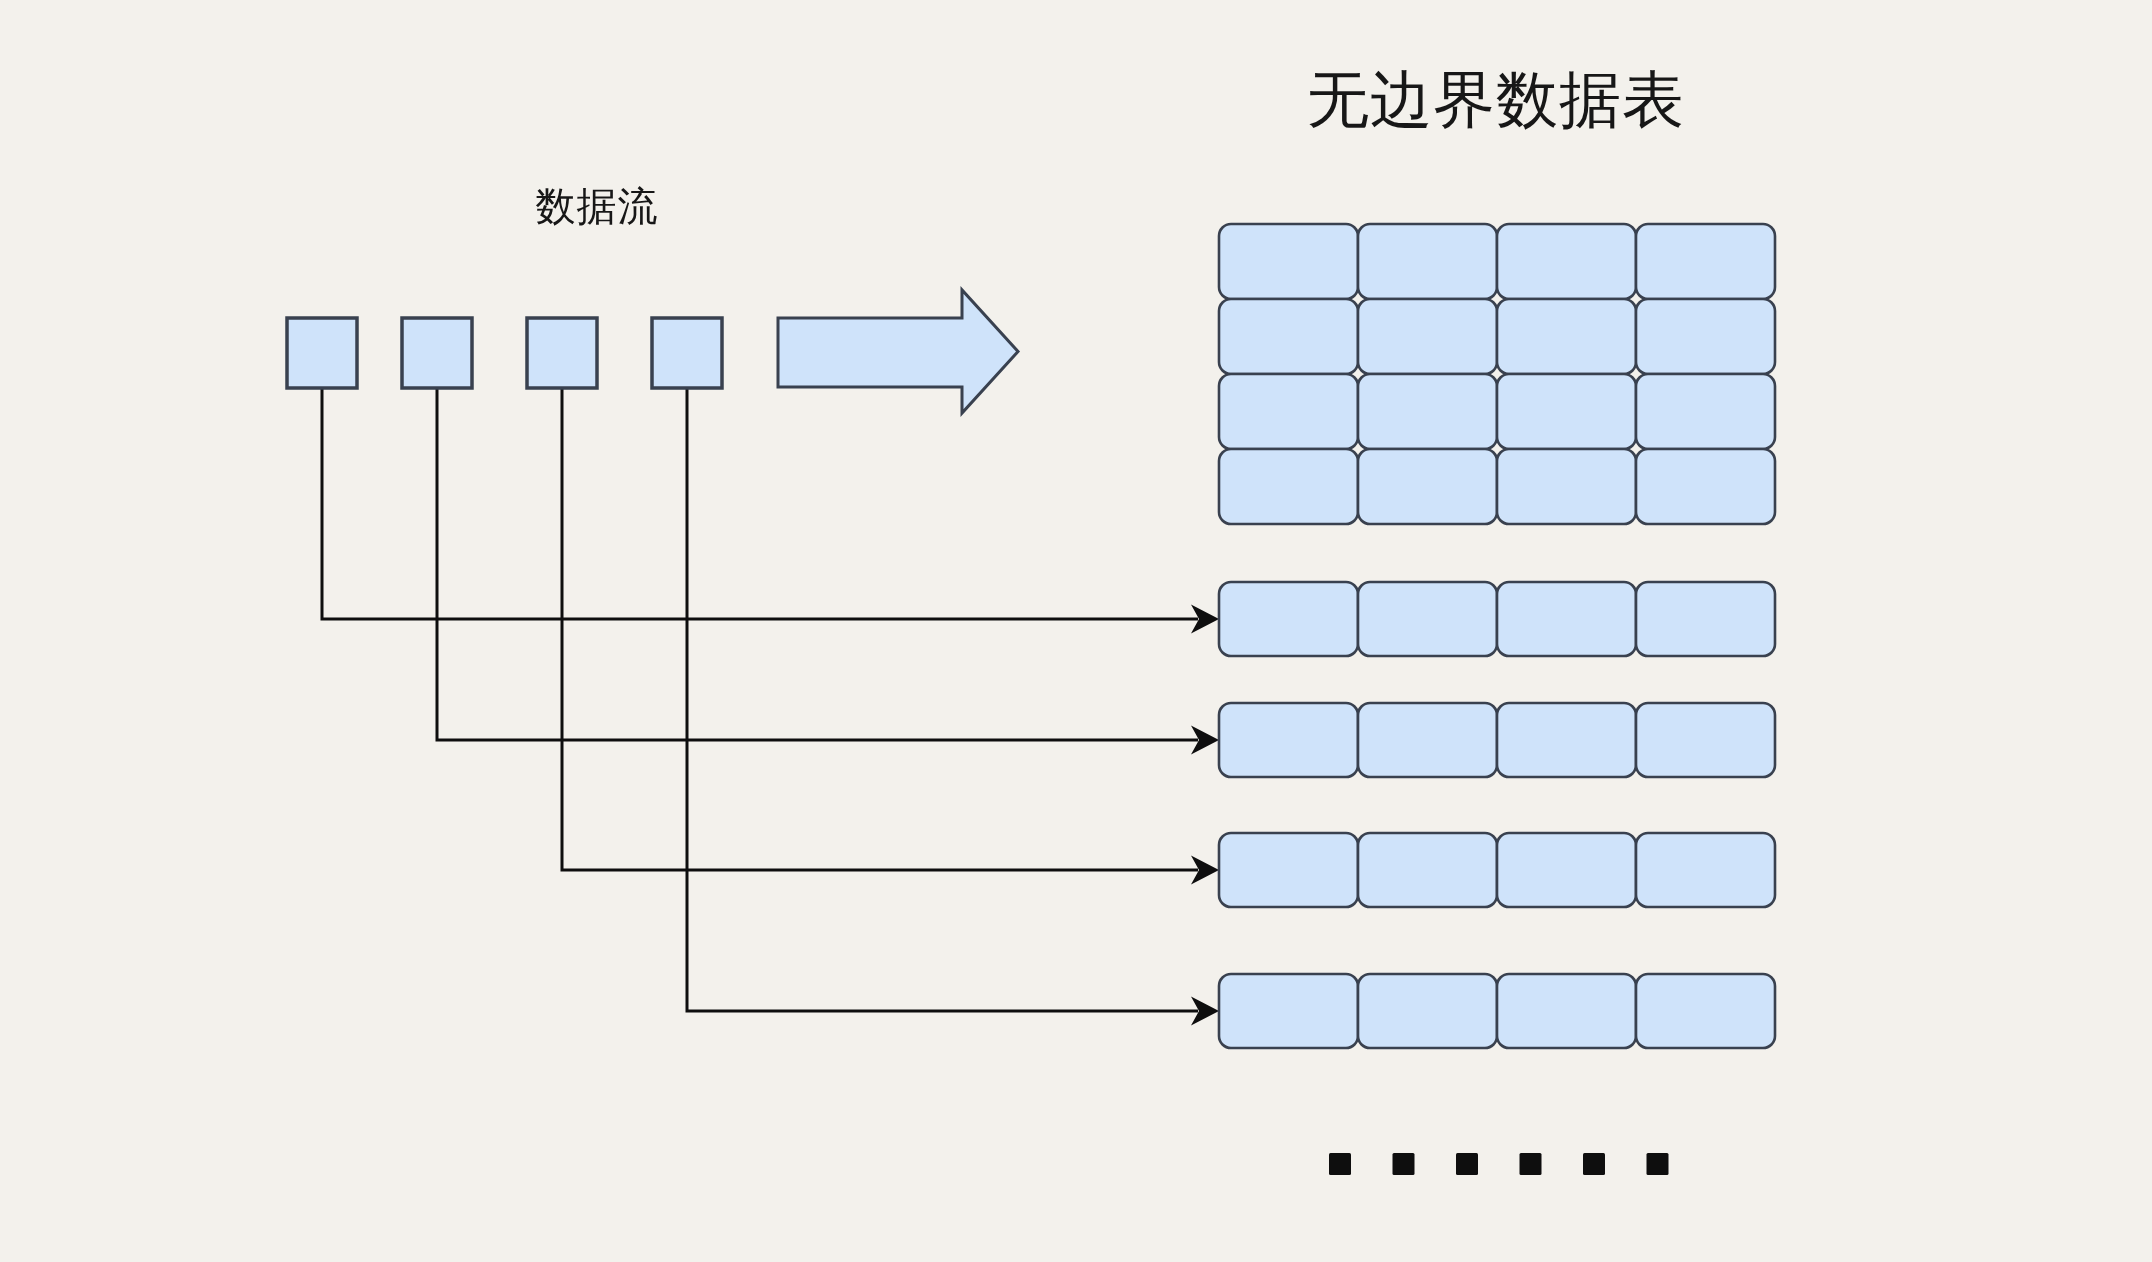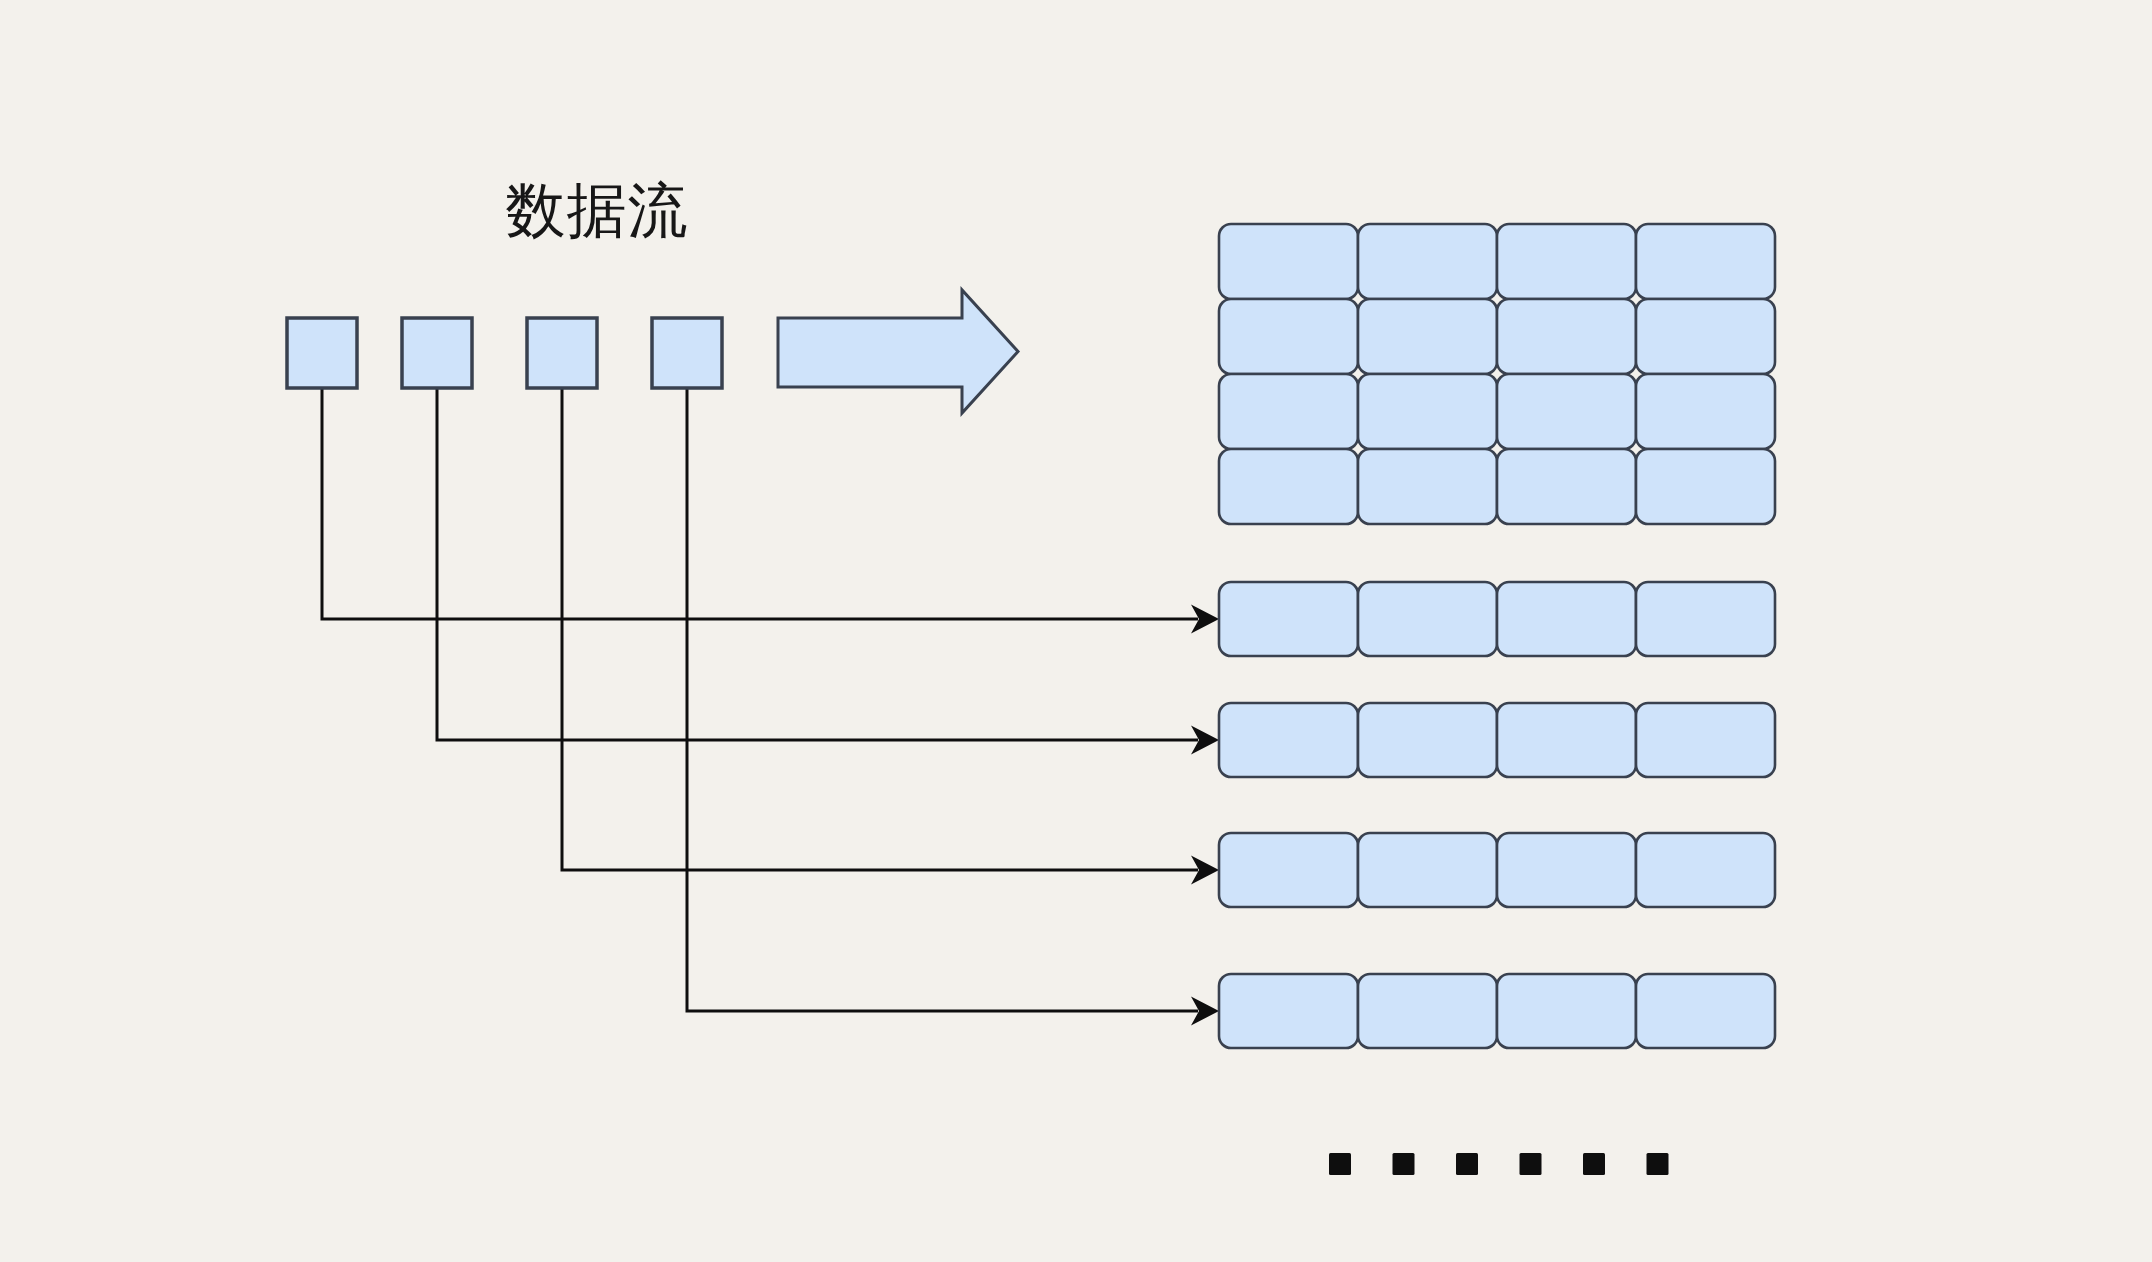--- a/index.html
+++ b/index.html
@@ -25,36 +25,37 @@
     line-height: 1.15;
     letter-spacing: 1px;
   }
   .label.title {
     left: 1496px;
     top: 64px;
     font-size: 62px;
   }
   .label.stream {
     left: 597px;
-    top: 176px;
-    font-size: 60px;
+    top: 183px;
+    font-size: 40px;
   }
   #canvas {
     position: absolute;
     left: 0;
     top: 0;
     width: 2152px;
     height: 1262px;
     display: block;
   }
 </style>
 </head>
 <body style="background: rgb(243, 241, 236);">
 
 <div class="stage">
+  <div class="label title" style="color: rgb(23, 23, 23);">无边界数据表</div>
   <div class="label stream" style="color: rgb(23, 23, 23);">数据流</div>
   <svg id="canvas" viewBox="0 0 2152 1262">
       <g>
         <path d="M 322 388 V 619 H 1198" fill="none" stroke="#0e0e0e" stroke-width="3"></path>
         <polygon points="1219,619 1191,604.5 1199,619 1191,633.5" fill="#0e0e0e"></polygon>
         <path d="M 437 388 V 740 H 1198" fill="none" stroke="#0e0e0e" stroke-width="3"></path>
         <polygon points="1219,740 1191,725.5 1199,740 1191,754.5" fill="#0e0e0e"></polygon>
         <path d="M 562 388 V 870 H 1198" fill="none" stroke="#0e0e0e" stroke-width="3"></path>
         <polygon points="1219,870 1191,855.5 1199,870 1191,884.5" fill="#0e0e0e"></polygon>
         <path d="M 687 388 V 1011 H 1198" fill="none" stroke="#0e0e0e" stroke-width="3"></path>

